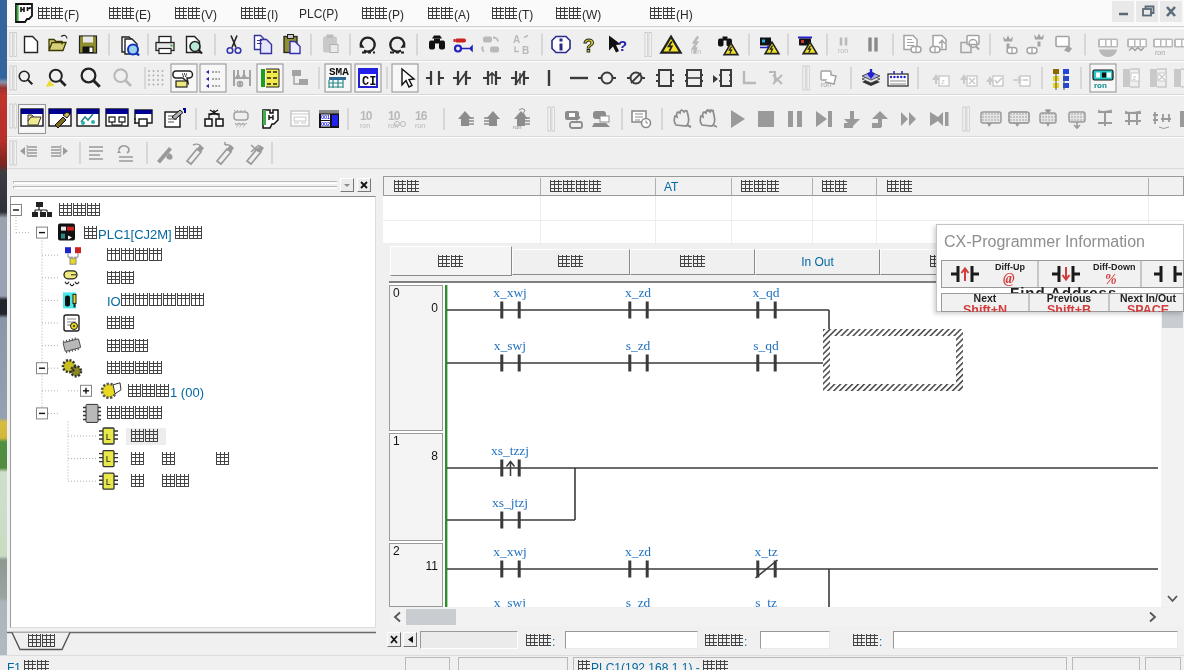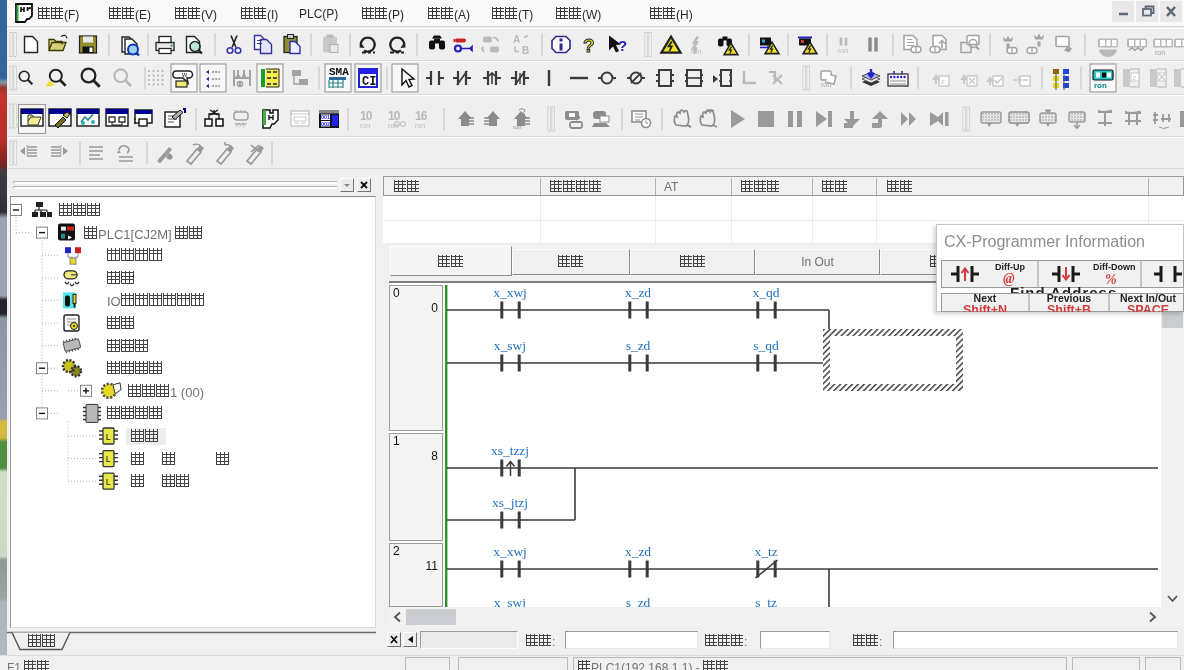--- a/index.html
+++ b/index.html
@@ -1,18 +1,18 @@
 <!DOCTYPE html>
 <html><head><meta charset="utf-8"><style>
 *{margin:0;padding:0;box-sizing:border-box}
 html,body{width:1184px;height:670px;overflow:hidden}
 body{font-family:"Liberation Sans",sans-serif;background:#f0f0f0;position:relative}
 .a{position:absolute}
 b.g{display:inline-block;margin:0 1px 0 0}
-.txt{font-size:12px;color:#737373;white-space:nowrap}
+.txt{font-size:12px;color:#0369a1;white-space:nowrap}
 </style></head><body>
 <div class="a" style="left:0;top:0;width:7px;height:670px;background:linear-gradient(180deg,
 #34649e 0,#34649e 78px,#8595ac 82px,#9a3330 88px,#c0342c 95px,#b62f28 140px,#7a2420 165px,
 #3c3c44 172px,#2e3038 212px,#9aa2b0 218px,#98a2b2 296px,#23252c 300px,#23252c 314px,
 #8a96a6 318px,#95a0b0 418px,#d8bc42 422px,#d0b83c 438px,#4f8f42 442px,#518c40 468px,
 #cfe0ca 472px,#c8dcc2 556px,#8c9a92 560px,#9aa4a2 598px,#adb5bb 602px,#b2bac2 670px)"></div>
 <div class="a" style="left:7px;top:0;width:1177px;height:27px;background:#fafafa;border-bottom:1px solid #d0d0d0"></div>
 <svg class="a" style="left:14px;top:3px" width="20" height="20" viewBox="0 0 20 20">
 <path d="M2 1 h16 v12 l-3 3 h-2 l-2 3 h-9 z" fill="#fff" stroke="#111" stroke-width="1.8"></path>
 <rect x="2.6" y="2" width="2" height="16" fill="#3fae49"></rect>

